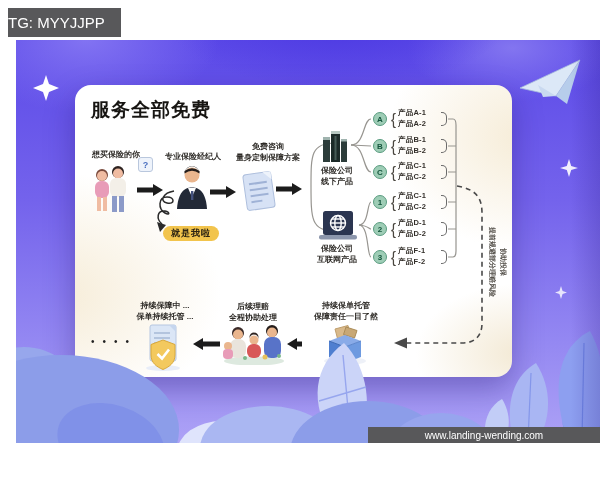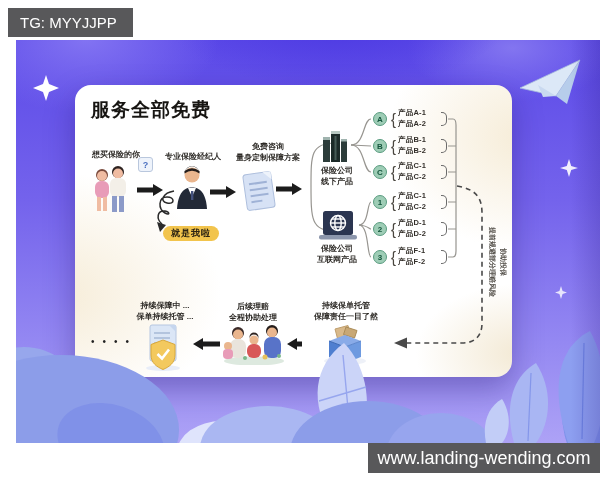--- a/index.html
+++ b/index.html
@@ -2,22 +2,22 @@
 <html><head>
 <meta charset="utf-8">
 <style>
   html,body{margin:0;padding:0;}
   body{width:600px;height:480px;background:#ffffff;position:relative;overflow:hidden;
        font-family:"Liberation Sans",sans-serif;}
   .abs{position:absolute;}
 
   
   .badge{position:absolute;background:#58585a;color:#fff;display:flex;align-items:center;}
-  .badge.tg{left:8px;top:8px;width:113px;height:29px;padding-left:12px;font-size:15px;}
-  .badge.url{left:368px;top:443px;width:232px;height:30px;justify-content:center;font-size:18px;}
+  .badge.tg{left:8px;top:8px;width:113px;height:29px;font-size:15px;}
+  .badge.url{left:368px;top:427px;width:232px;height:16px;justify-content:center;font-size:10px;}
 
   
   .photo{position:absolute;left:16px;top:40px;width:584px;height:403px;overflow:hidden;
     background:
       radial-gradient(38% 30% at 12% 0%, #8273f2 0%, rgba(130,115,242,0) 60%),
       radial-gradient(45% 26% at 55% -5%, #4c39e2 0%, rgba(76,57,226,0) 65%),
       radial-gradient(30% 22% at 85% 2%, #8375f0 0%, rgba(131,117,240,0) 60%),
       linear-gradient(180deg,#5c4ae8 0%,#7463ec 40%,#9488f2 75%,#ada2f6 100%);}
   .photo::after{content:"";position:absolute;inset:0;pointer-events:none;
       background:linear-gradient(90deg, rgba(0,0,0,0) 95%, rgba(40,22,130,0.22) 100%);}

